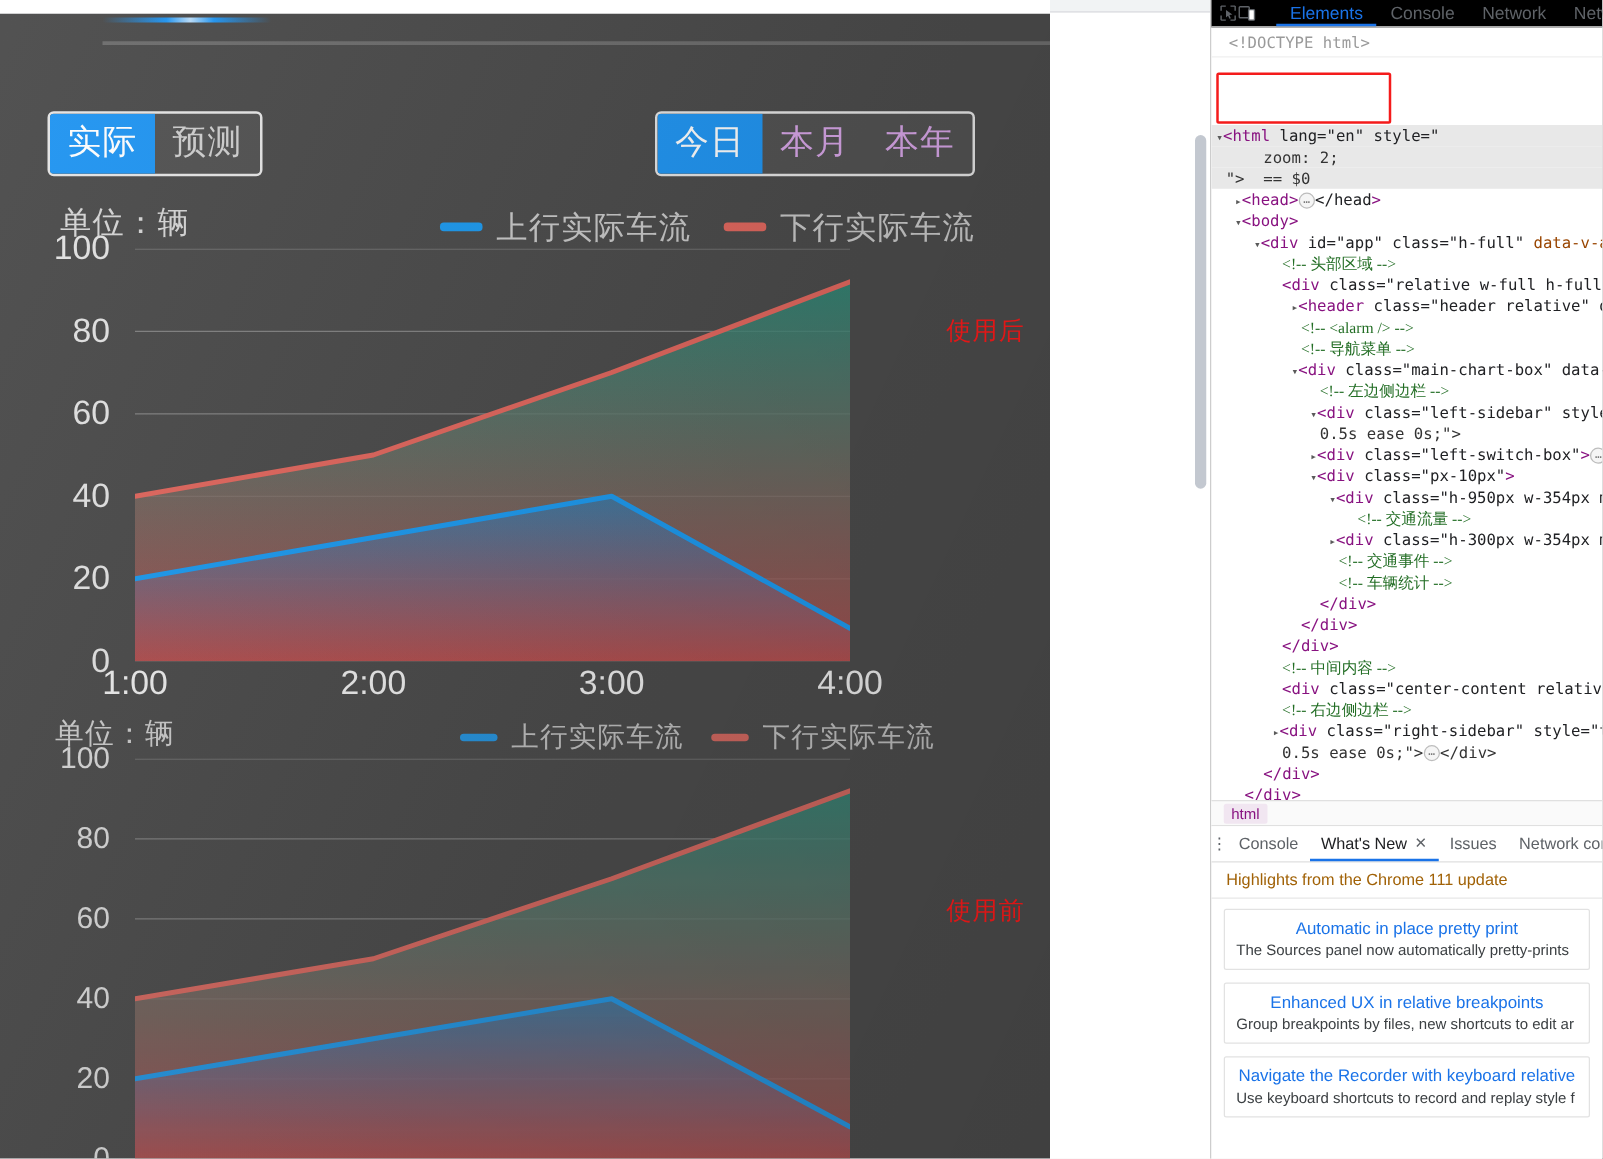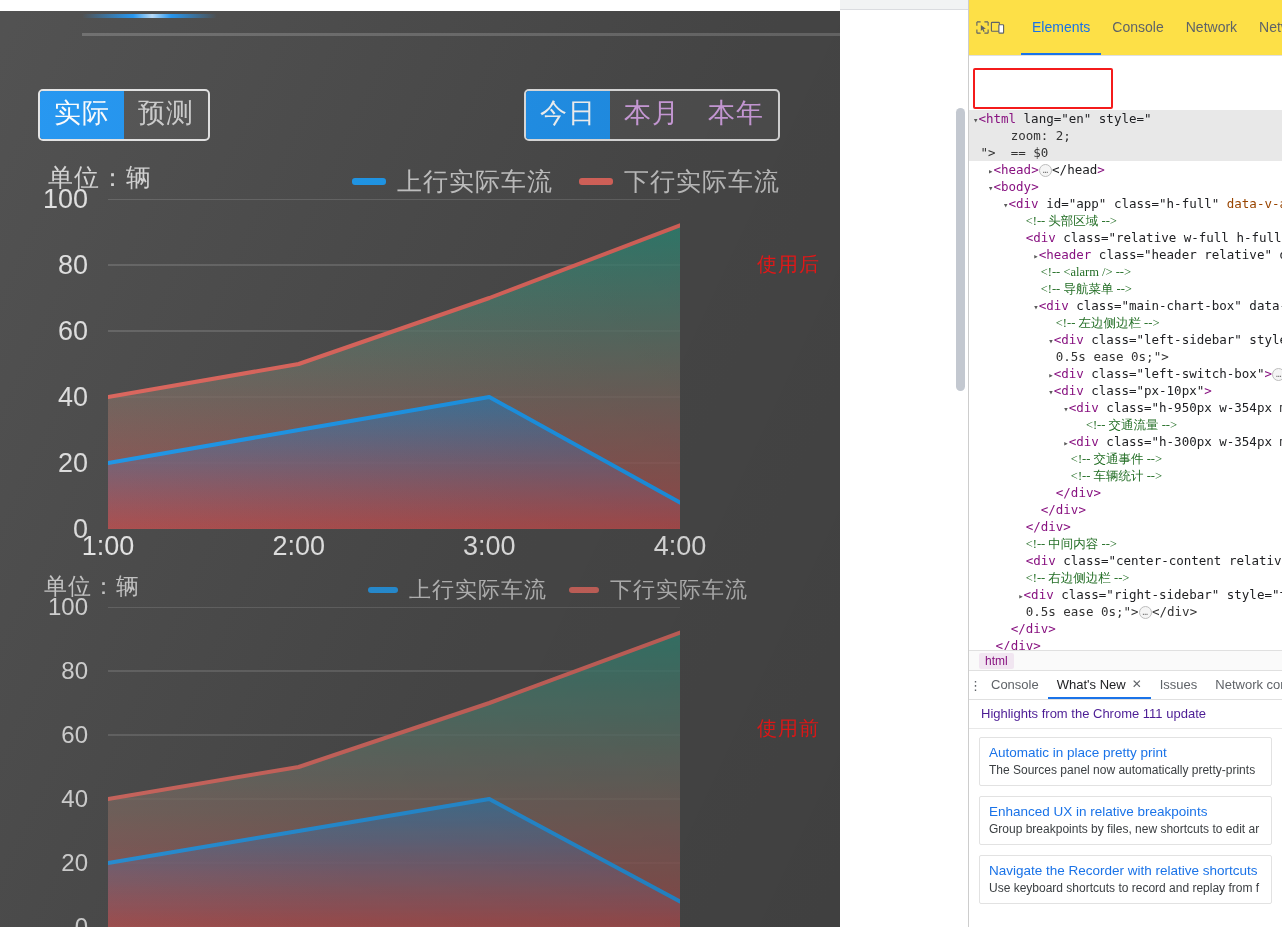--- a/index.html
+++ b/index.html
@@ -122,22 +122,22 @@
     background: #c3c8d0; border-radius: 5px; cursor: pointer;
   }
 
   
   #devtools {
     position: absolute; left: 968px; top: 0; width: 314px; height: 927px;
     background: #ffffff; font-size: 12px; color: #202124;
     border-left: 1px solid #cdcdcd; overflow: hidden;
   }
   #dt-toolbar {
-    display: flex; align-items: center; height: 56px;
-    border-bottom: 1px solid #e0e0e0; background: #fde047; padding-left: 6px;
+    display: flex; align-items: center; height: 22px;
+    border-bottom: 1px solid #e0e0e0; background: #000000; padding-left: 6px;
   }
   .dt-ico-btn {
     width: 28px; height: 28px; display: flex; align-items: center; justify-content: center;
     border-radius: 3px; cursor: pointer;
   }
   .dt-sep { width: 1px; height: 18px; background: #d5d5d5; margin: 0 8px; }
   .dt-tabs { display: flex; align-items: stretch; height: 100%; }
   .dt-tab {
     display: flex; align-items: center; padding: 0 11px; height: 100%;
     font-size: 14px; color: #5f6368; cursor: pointer; white-space: nowrap;
@@ -194,29 +194,29 @@
   }
   .drawer-tab {
     display: flex; align-items: center; gap: 6px; padding: 0 9px;
     font-size: 13px; color: #5f6368; cursor: pointer;
     border-bottom: 2px solid transparent; white-space: nowrap;
   }
   .drawer-tab.active { color: #202124; border-bottom-color: #1a73e8; }
   .drawer-tab .xclose { font-size: 12px; color: #5f6368; cursor: pointer; }
 
   #whatsnew-header {
-    padding: 6px 0 7px 12px; font-size: 13px; color: #4c1d95;
+    padding: 6px 0 7px 12px; font-size: 13px; color: #a16207;
     border-bottom: 1px solid #e8e8e8;
   }
   #whatsnew-list { padding: 8px 10px 0 10px; }
   .wn-card {
     border: 1px solid #e2e2e2; border-radius: 2px; padding: 7px 9px 8px;
     margin-bottom: 10px; background: #ffffff; cursor: pointer;
   }
-  .wn-title { font-size: 13.5px; color: #1a73e8; margin-bottom: 3px; white-space: nowrap; }
+  .wn-title { font-size: 13.5px; color: #1a73e8; margin-bottom: 3px; white-space: nowrap; text-align: center; }
   .wn-desc  { font-size: 12px; color: #3c4043; white-space: nowrap; }
 </style>
 </head>
 <body>
 
 <div id="root">
 
   <div id="page-pane">
     <div id="page-white-top">
       <div class="tabstrip-cap"></div>
@@ -384,20 +384,21 @@
       </div>
       <div class="dt-sep"></div>
       <div class="dt-tabs">
         <div class="dt-tab active">Elements</div>
         <div class="dt-tab">Console</div>
         <div class="dt-tab">Network</div>
         <div class="dt-tab">Netwo</div>
       </div>
     </div>
 
+    <div id="dt-doctype">&lt;!DOCTYPE html&gt;</div>
 
     <div id="dom-tree">
       <div id="html-highlight"></div>
     <div class="dom-line dom-sel"><span class="tri">▾</span><span class="tok-punct">&lt;</span><span class="tok-tag">html</span> lang="en" style="</div><div class="dom-line dom-sel"> <span class="tok-plain">    zoom: 2;</span></div><div class="dom-line dom-sel"> <span class="tok-plain">"&gt;  == $0</span></div><div class="dom-line">  <span class="tri">▸</span><span class="tok-punct">&lt;</span><span class="tok-tag">head</span><span class="tok-punct">&gt;</span><span class="ellip">…</span>&lt;/head<span class="tok-punct">&gt;</span></div><div class="dom-line">  <span class="tri">▾</span><span class="tok-punct">&lt;</span><span class="tok-tag">body</span><span class="tok-punct">&gt;</span></div><div class="dom-line">    <span class="tri">▾</span><span class="tok-punct">&lt;</span><span class="tok-tag">div</span> id="app" class="h-full"<span class="tok-attr"> data-v-app</span></div><div class="dom-line">       <span class="tok-cmt">&lt;!-- 头部区域 --&gt;</span></div><div class="dom-line">       <span class="tok-punct">&lt;</span><span class="tok-tag">div</span> class="relative w-full h-full"</div><div class="dom-line">        <span class="tri">▸</span><span class="tok-punct">&lt;</span><span class="tok-tag">header</span> class="header relative" data-v-</div><div class="dom-line">         <span class="tok-cmt">&lt;!-- &lt;alarm /&gt; --&gt;</span></div><div class="dom-line">         <span class="tok-cmt">&lt;!-- 导航菜单 --&gt;</span></div><div class="dom-line">        <span class="tri">▾</span><span class="tok-punct">&lt;</span><span class="tok-tag">div</span> class="main-chart-box" data-v-3933</div><div class="dom-line">           <span class="tok-cmt">&lt;!-- 左边侧边栏 --&gt;</span></div><div class="dom-line">          <span class="tri">▾</span><span class="tok-punct">&lt;</span><span class="tok-tag">div</span> class="left-sidebar" style="tran</div><div class="dom-line">           <span class="tok-plain">0.5s ease 0s;"&gt;</span></div><div class="dom-line">          <span class="tri">▸</span><span class="tok-punct">&lt;</span><span class="tok-tag">div</span> class="left-switch-box"<span class="tok-punct">&gt;</span><span class="ellip">…</span>&lt;/d</div><div class="dom-line">          <span class="tri">▾</span><span class="tok-punct">&lt;</span><span class="tok-tag">div</span> class="px-10px"<span class="tok-punct">&gt;</span></div><div class="dom-line">            <span class="tri">▾</span><span class="tok-punct">&lt;</span><span class="tok-tag">div</span> class="h-950px w-354px mb-5p</div><div class="dom-line">               <span class="tok-cmt">&lt;!-- 交通流量 --&gt;</span></div><div class="dom-line">            <span class="tri">▸</span><span class="tok-punct">&lt;</span><span class="tok-tag">div</span> class="h-300px w-354px mb-5</div><div class="dom-line">             <span class="tok-cmt">&lt;!-- 交通事件 --&gt;</span></div><div class="dom-line">             <span class="tok-cmt">&lt;!-- 车辆统计 --&gt;</span></div><div class="dom-line">           <span class="tok-punct">&lt;/</span><span class="tok-tag">div</span><span class="tok-punct">&gt;</span></div><div class="dom-line">         <span class="tok-punct">&lt;/</span><span class="tok-tag">div</span><span class="tok-punct">&gt;</span></div><div class="dom-line">       <span class="tok-punct">&lt;/</span><span class="tok-tag">div</span><span class="tok-punct">&gt;</span></div><div class="dom-line">       <span class="tok-cmt">&lt;!-- 中间内容 --&gt;</span></div><div class="dom-line">       <span class="tok-punct">&lt;</span><span class="tok-tag">div</span> class="center-content relative"</div><div class="dom-line">       <span class="tok-cmt">&lt;!-- 右边侧边栏 --&gt;</span></div><div class="dom-line">      <span class="tri">▸</span><span class="tok-punct">&lt;</span><span class="tok-tag">div</span> class="right-sidebar" style="tra</div><div class="dom-line">       <span class="tok-plain">0.5s ease 0s;"&gt;<span class="ellip">…</span>&lt;/div&gt;</span></div><div class="dom-line">     <span class="tok-punct">&lt;/</span><span class="tok-tag">div</span><span class="tok-punct">&gt;</span></div><div class="dom-line">   <span class="tok-punct">&lt;/</span><span class="tok-tag">div</span><span class="tok-punct">&gt;</span></div></div>
 
     <div id="dt-breadcrumb">
       <span class="crumb">html</span>
     </div>
 
     <div id="drawer-tabs">
@@ -422,20 +423,20 @@
     <div id="whatsnew-list">
       <div class="wn-card">
         <div class="wn-title">Automatic in place pretty print</div>
         <div class="wn-desc">The Sources panel now automatically pretty-prints</div>
       </div>
       <div class="wn-card">
         <div class="wn-title">Enhanced UX in relative breakpoints</div>
         <div class="wn-desc">Group breakpoints by files, new shortcuts to edit ar</div>
       </div>
       <div class="wn-card">
-        <div class="wn-title">Navigate the Recorder with relative shortcuts</div>
-        <div class="wn-desc">Use keyboard shortcuts to record and replay from f</div>
+        <div class="wn-title">Navigate the Recorder with keyboard relative</div>
+        <div class="wn-desc">Use keyboard shortcuts to record and replay style f</div>
       </div>
     </div>
 
   </div>
 
 </div>
 
 </body></html>

